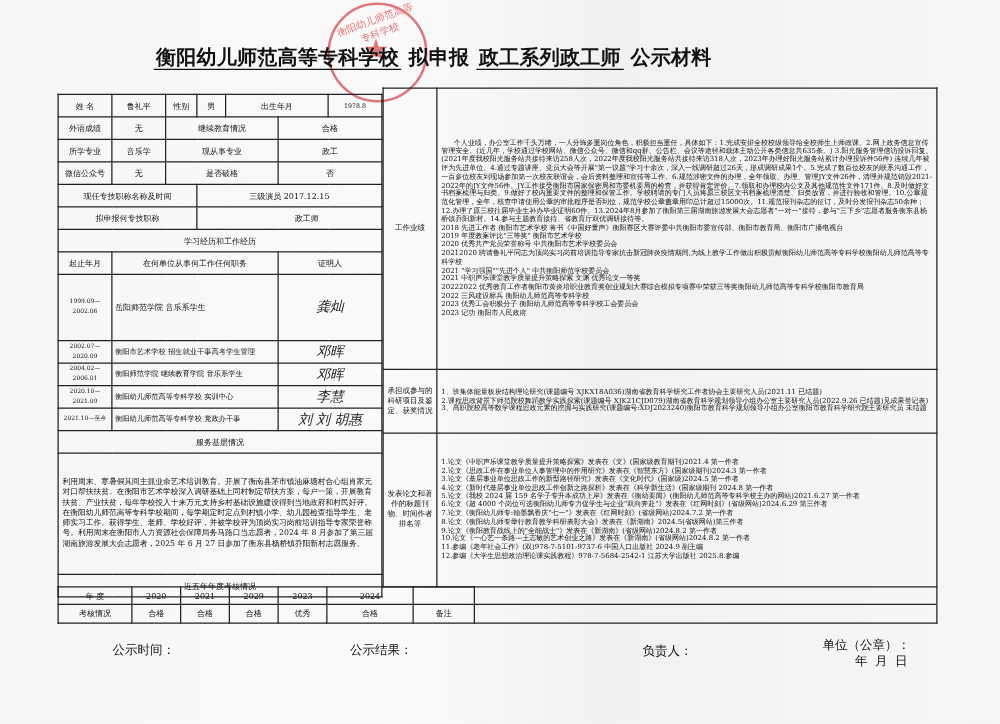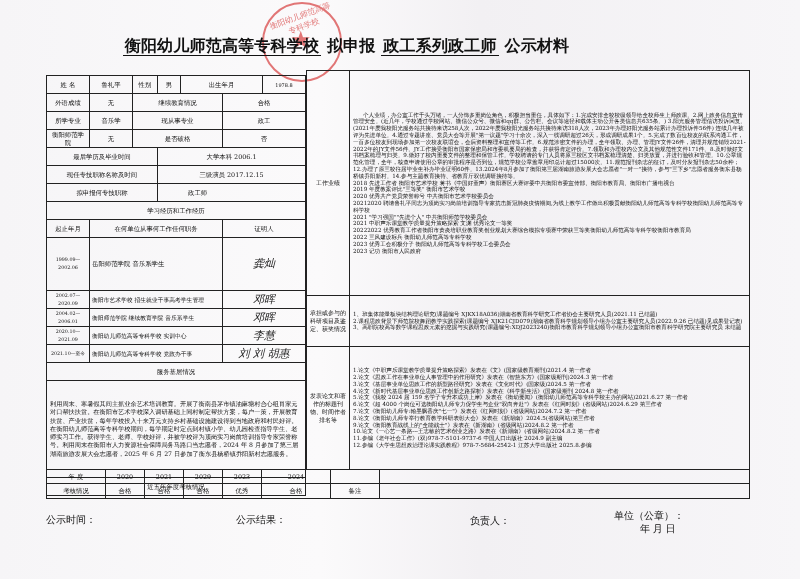--- a/index.html
+++ b/index.html
@@ -13,21 +13,21 @@
   table{border-collapse:collapse;}
   td{border:1px solid #222;font-size:6.4px;line-height:8px;text-align:center;padding:0 2px;vertical-align:middle;}
   .left{position:absolute;left:46px;top:75px;width:260px;}
   .left td{height:17px;}
   .right{position:absolute;left:306px;top:70px;width:444px;}
   .right td{text-align:left;font-size:5.6px;line-height:6.8px;padding:1px 3px;}
   .right td.lbl{text-align:center;width:36px;font-size:6px;line-height:8px;}
   .para{text-indent:10px;}
   .sig{font-family:"DejaVu Serif",serif;font-style:italic;font-size:11px;color:#222;}
   .svc{text-align:left !important;font-size:6.2px;line-height:8.3px;padding:2px 3px !important;}
-  .foot{position:absolute;font-size:10px;font-family:Liberation Sans, sans-serif;}
+  .foot{position:absolute;font-size:10px;font-family:Liberation Mono, monospace;margin-left:44px;}
 </style>
 </head>
 <body>
 
 <div class="paper">
 
   <div class="stamp">
     <div class="ring">衡阳幼儿师范高等专科学校</div>
     <div class="star">★</div>
   </div>
@@ -55,36 +55,32 @@
       <td colspan="3">继续教育情况</td>
       <td colspan="2">合格</td>
     </tr>
     <tr>
       <td>所学专业</td>
       <td>音乐学</td>
       <td colspan="3">现从事专业</td>
       <td colspan="2">政工</td>
     </tr>
     <tr>
-      <td>衡阳师范学院</td>
+      <td>微信公众号</td>
       <td>无</td>
       <td colspan="3">是否破格</td>
       <td colspan="2">否</td>
     </tr>
     <tr>
-      <td colspan="3">最后学历及毕业时间</td>
-      <td colspan="4">大学本科   2006.1</td>
-    </tr>
-    <tr>
       <td colspan="3">现任专技职称名称及时间</td>
       <td colspan="4">三级演员    2017.12.15</td>
     </tr>
     <tr>
       <td colspan="3">拟申报何专技职称</td>
-      <td colspan="4" style="text-align:left;padding-left:30px">政工师</td>
+      <td colspan="4" style="text-align:center;padding-left:30px">政工师</td>
     </tr>
     <tr>
       <td colspan="7">学习经历和工作经历</td>
     </tr>
     <tr>
       <td>起止年月</td>
       <td colspan="4">在何单位从事何工作任何职务</td>
       <td colspan="2">证明人</td>
     </tr>
     <tr>

